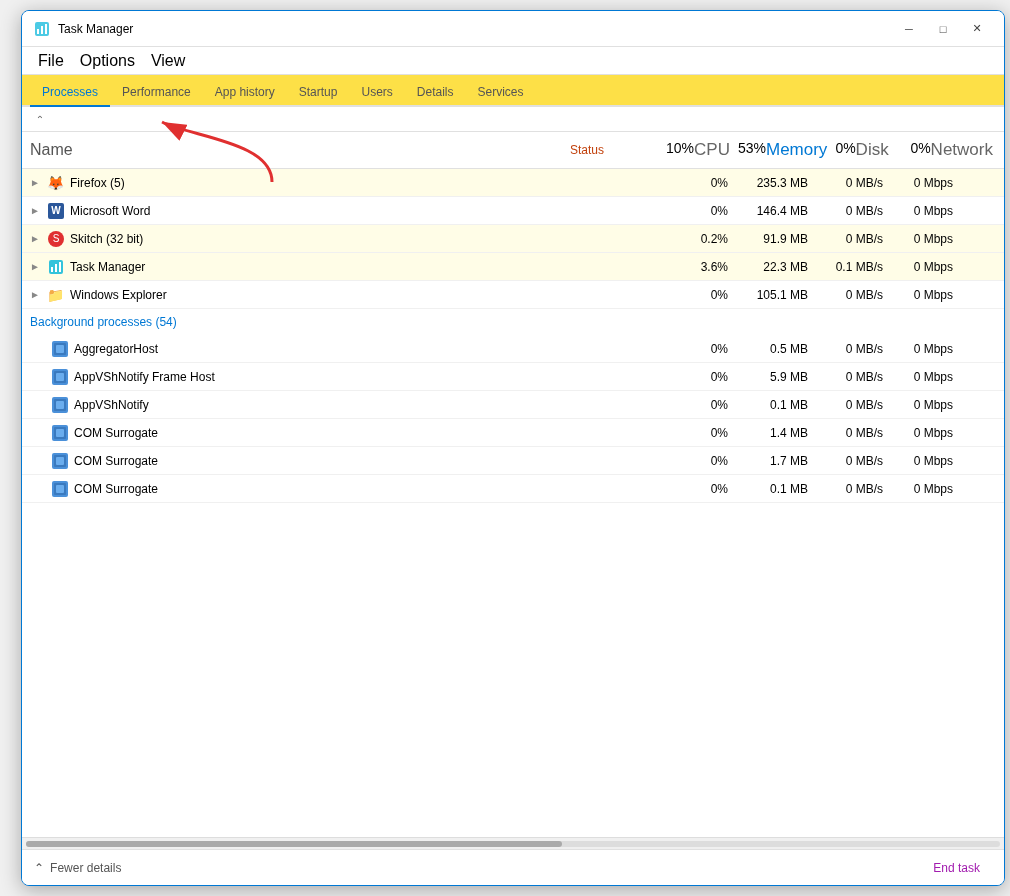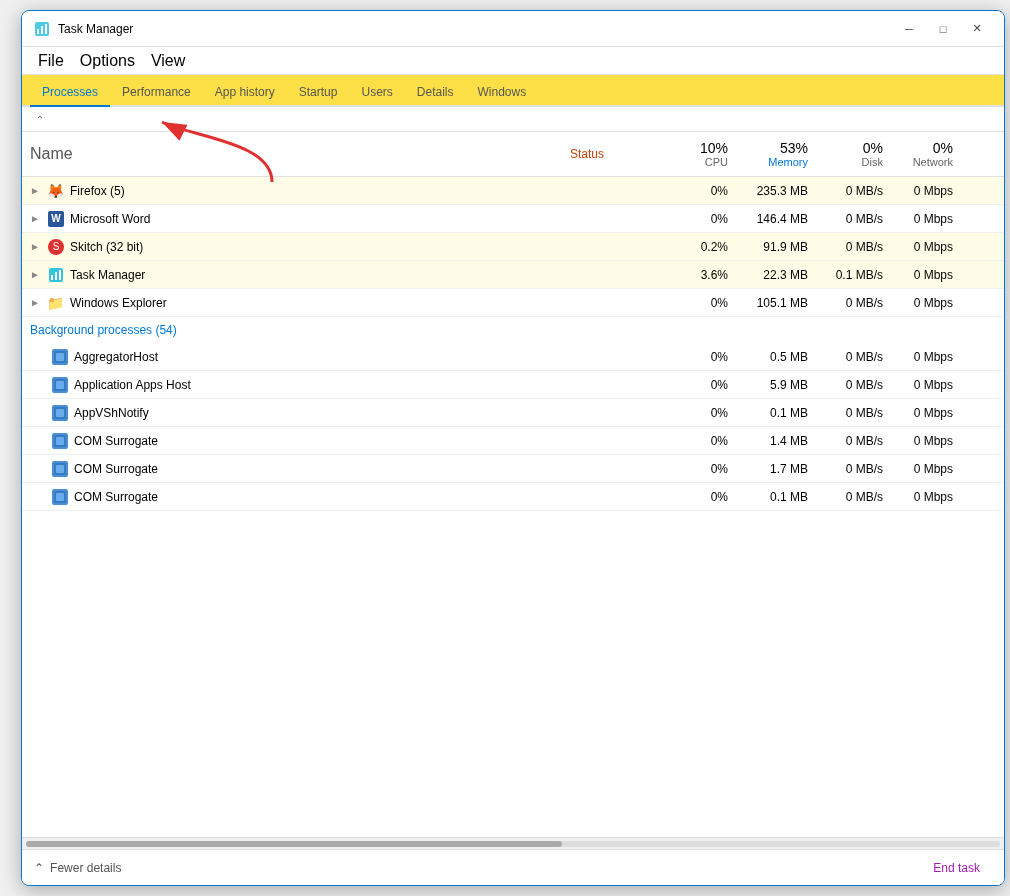--- a/index.html
+++ b/index.html
@@ -155,27 +155,26 @@
       text-align: right;
       font-size: 12px;
     }
 
     .header-pct {
       font-size: 14px;
       font-weight: 500;
       color: #000;
     }
     .header-label {
-      font-size: 11px;
+      font-size: 17px;
       color: #666;
     }
     .header-pct-col {
       display: flex;
-      flex-direction: column;
-      align-items: flex-end;
+      flex-direction: row;
     }
 
     .table-body {
       flex: 1;
       overflow-y: auto;
       overflow-x: hidden;
     }
     .table-body::-webkit-scrollbar { width: 8px; }
     .table-body::-webkit-scrollbar-track { background: #f0f0f0; }
     .table-body::-webkit-scrollbar-thumb { background: #aaa; border-radius: 4px; }
@@ -344,21 +343,21 @@
     <div class="menu-item">View</div>
   </div>
 
   <div class="tab-bar">
     <div class="tab active">Processes</div>
     <div class="tab">Performance</div>
     <div class="tab">App history</div>
     <div class="tab">Startup</div>
     <div class="tab">Users</div>
     <div class="tab">Details</div>
-    <div class="tab">Windows</div>
+    <div class="tab">Services</div>
   </div>
 
   <div class="content-area">
 
     <div style="position:relative; height:0; overflow:visible; z-index:10;">
       <svg width="160" height="80" style="position:absolute; left:110px; top:5px; pointer-events:none;">
         <defs>
           <marker id="arrowhead" markerWidth="8" markerHeight="6" refX="8" refY="3" orient="auto">
             <polygon points="0 0, 8 3, 0 6" fill="#e03030"></polygon>
           </marker>
@@ -508,21 +507,21 @@
     <div class="proc-network">0 Mbps</div>
   </div>
           <div class="process-row">
     <div class="bg-proc-name">
       <span class="proc-icon" style="background:#4a90d9;border-radius:2px;width:16px;height:16px;display:flex;align-items:center;justify-content:center;">
         <svg width="12" height="12" viewBox="0 0 12 12">
                   <rect x="0" y="0" width="12" height="12" fill="#3a7abf" rx="1"></rect>
                   <rect x="2" y="2" width="8" height="8" fill="#6aadee" rx="1"></rect>
                 </svg>
       </span>
-      <span>Application Apps Host</span>
+      <span>AppVShNotify Frame Host</span>
     </div>
     <div class="proc-status"></div>
     <div class="proc-cpu">0%</div>
     <div class="proc-memory">5.9 MB</div>
     <div class="proc-disk">0 MB/s</div>
     <div class="proc-network">0 Mbps</div>
   </div>
           <div class="process-row">
     <div class="bg-proc-name">
       <span class="proc-icon" style="background:#4a90d9;border-radius:2px;width:16px;height:16px;display:flex;align-items:center;justify-content:center;">

